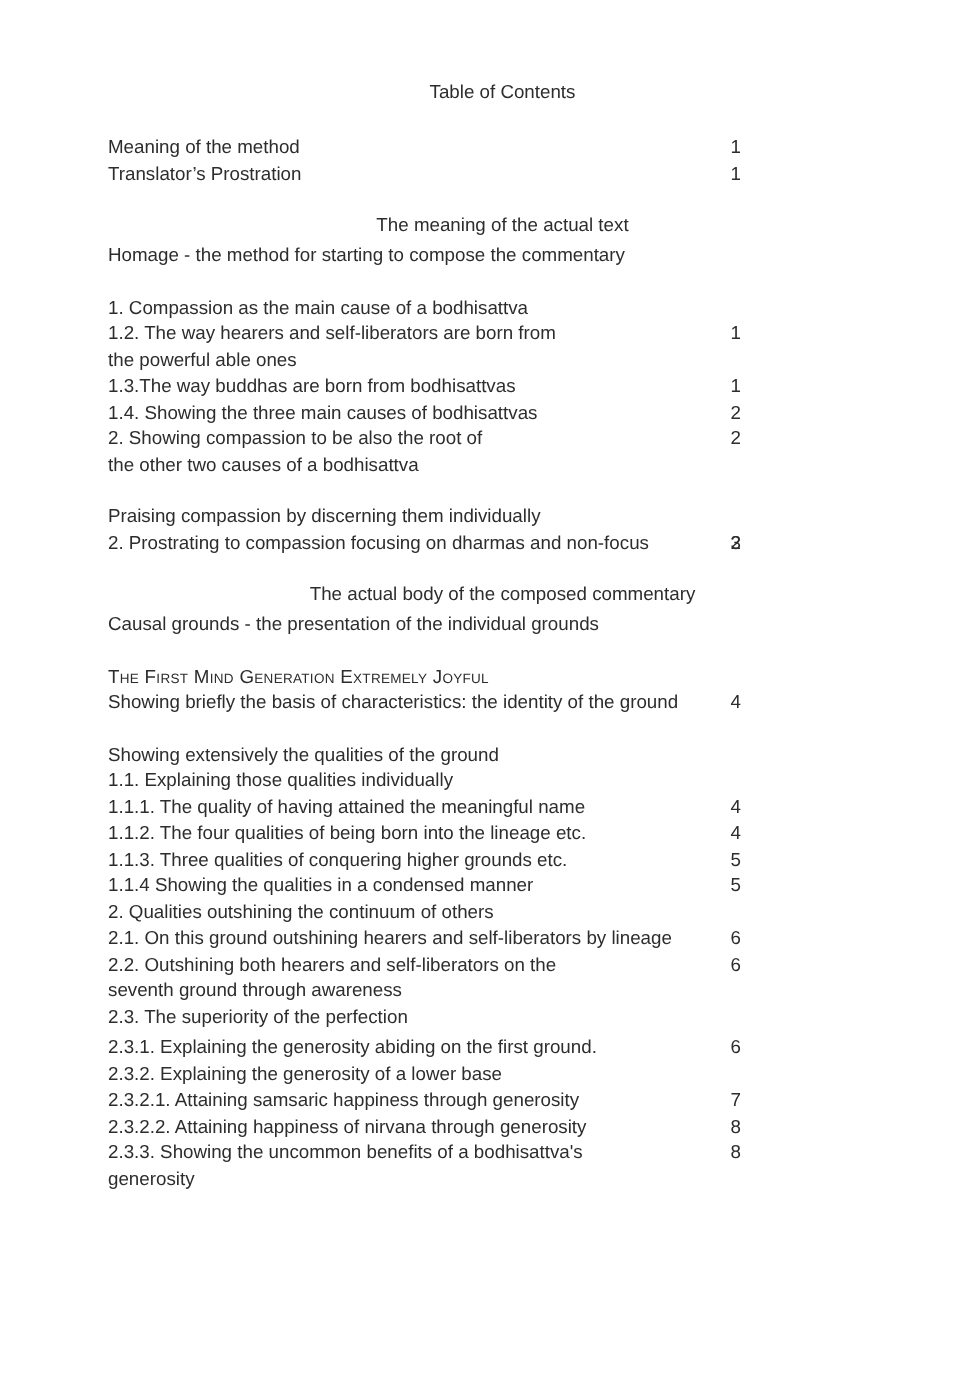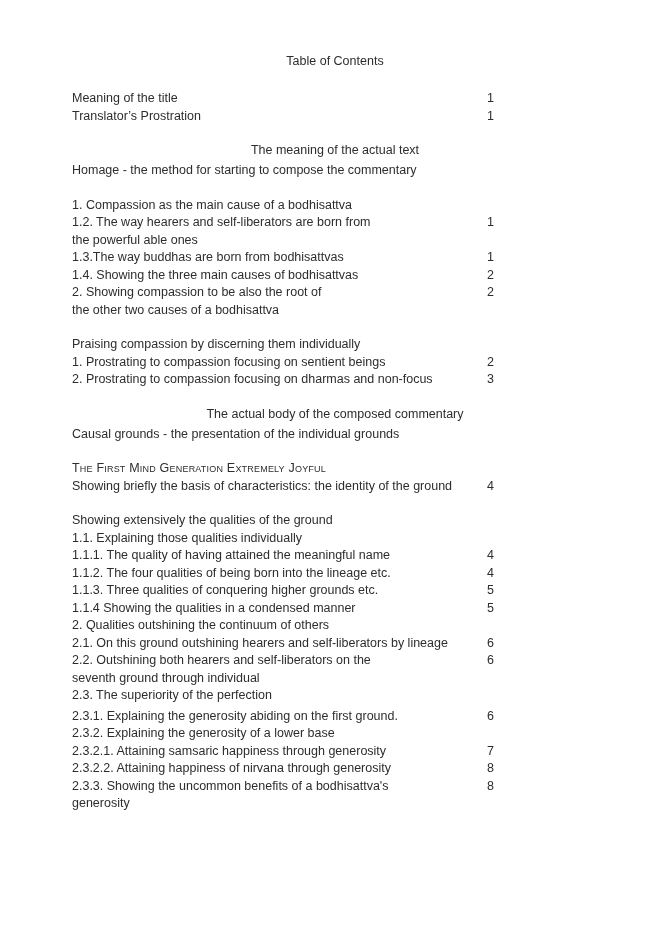--- a/index.html
+++ b/index.html
@@ -48,54 +48,54 @@
     height: 17px;
   }
 </style>
 </head>
 <body>
 
 <div class="page" style="color: rgb(45, 45, 45); background: rgb(255, 255, 255);">
   <div class="content" id="toc">
       <div class="line center"><span class="t">Table of Contents</span></div>
       <div class="spacer"></div>
-      <div class="line entry"><span class="t">Meaning of the title</span><span class="pg">1</span></div>
+      <div class="line entry"><span class="t">Meaning of the method</span><span class="pg">1</span></div>
       <div class="line entry"><span class="t">Translator’s Prostration</span><span class="pg">1</span></div>
       <div class="spacer"></div>
       <div class="line center"><span class="t">The meaning of the actual text</span></div>
       <div class="line entry"><span class="t">Homage - the method for starting to compose the commentary</span></div>
       <div class="spacer"></div>
       <div class="line entry"><span class="t">1. Compassion as the main cause of a bodhisattva</span></div>
       <div class="line entry"><span class="t">1.2. The way hearers and self-liberators are born from</span><span class="pg">1</span></div>
       <div class="line entry"><span class="t">the powerful able ones</span></div>
       <div class="line entry"><span class="t">1.3.The way buddhas are born from bodhisattvas</span><span class="pg">1</span></div>
       <div class="line entry"><span class="t">1.4. Showing the three main causes of bodhisattvas</span><span class="pg">2</span></div>
       <div class="line entry"><span class="t">2. Showing compassion to be also the root of</span><span class="pg">2</span></div>
       <div class="line entry"><span class="t">the other two causes of a bodhisattva</span></div>
       <div class="spacer"></div>
       <div class="line entry"><span class="t">Praising compassion by discerning them individually</span></div>
-      <div class="line entry"><span class="t">1. Prostrating to compassion focusing on sentient beings</span><span class="pg">2</span></div>
+      <div class="line entry"><span class="pg">2</span></div>
       <div class="line entry"><span class="t">2. Prostrating to compassion focusing on dharmas and non-focus</span><span class="pg">3</span></div>
       <div class="spacer"></div>
       <div class="line center"><span class="t">The actual body of the composed commentary</span></div>
       <div class="line entry"><span class="t">Causal grounds - the presentation of the individual grounds</span></div>
       <div class="spacer"></div>
       <div class="line smallcaps"><span class="t">The First Mind Generation Extremely Joyful</span></div>
       <div class="line entry"><span class="t">Showing briefly the basis of characteristics: the identity of the ground</span><span class="pg">4</span></div>
       <div class="spacer"></div>
       <div class="line entry"><span class="t">Showing extensively the qualities of the ground</span></div>
       <div class="line entry"><span class="t">1.1. Explaining those qualities individually</span></div>
       <div class="line entry"><span class="t">1.1.1. The quality of having attained the meaningful name</span><span class="pg">4</span></div>
       <div class="line entry"><span class="t">1.1.2. The four qualities of being born into the lineage etc.</span><span class="pg">4</span></div>
       <div class="line entry"><span class="t">1.1.3. Three qualities of conquering higher grounds etc.</span><span class="pg">5</span></div>
       <div class="line entry"><span class="t">1.1.4 Showing the qualities in a condensed manner</span><span class="pg">5</span></div>
       <div class="line entry"><span class="t">2. Qualities outshining the continuum of others</span></div>
       <div class="line entry"><span class="t">2.1. On this ground outshining hearers and self-liberators by lineage</span><span class="pg">6</span></div>
       <div class="line entry"><span class="t">2.2. Outshining both hearers and self-liberators on the</span><span class="pg">6</span></div>
-      <div class="line entry"><span class="t">seventh ground through individual</span></div>
+      <div class="line entry"><span class="t">seventh ground through awareness</span></div>
       <div class="line entry"><span class="t">2.3. The superiority of the perfection</span></div>
       <div class="line entry pre-gap"><span class="t">2.3.1. Explaining the generosity abiding on the first ground.</span><span class="pg">6</span></div>
       <div class="line entry"><span class="t">2.3.2. Explaining the generosity of a lower base</span></div>
       <div class="line entry"><span class="t">2.3.2.1. Attaining samsaric happiness through generosity</span><span class="pg">7</span></div>
       <div class="line entry"><span class="t">2.3.2.2. Attaining happiness of nirvana through generosity</span><span class="pg">8</span></div>
       <div class="line entry"><span class="t">2.3.3. Showing the uncommon benefits of a bodhisattva's</span><span class="pg">8</span></div>
       <div class="line entry"><span class="t">generosity</span></div>
     </div>
 </div>
 

